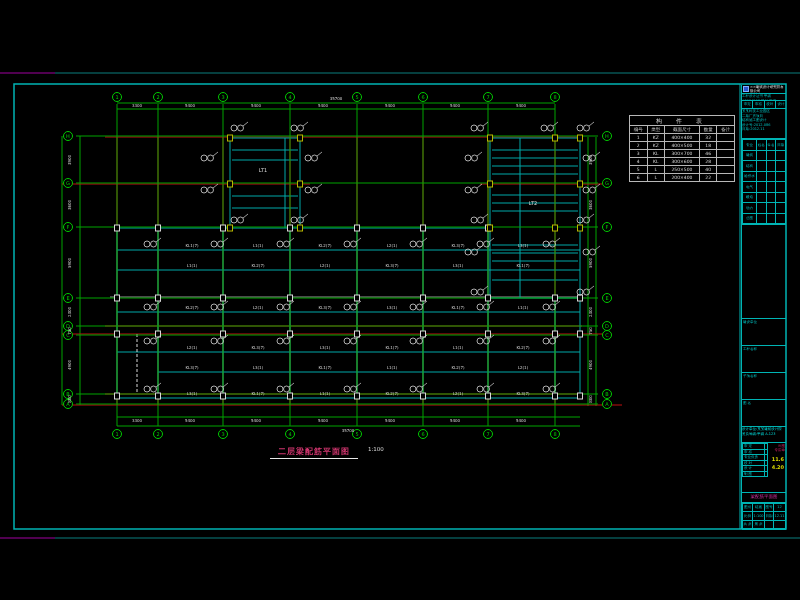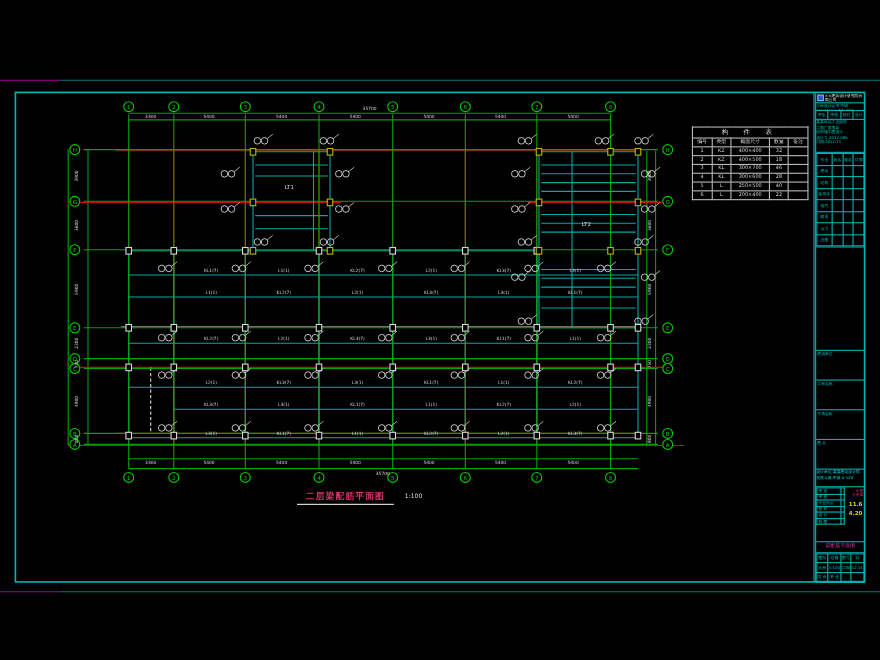--- a/index.html
+++ b/index.html
@@ -27,21 +27,21 @@
         color:#00c0c0;text-align:center;padding:0;}
   #titleblock .boxlabel{position:absolute;left:1px;top:1px;}
   #titleblock .hl{color:#00e0e0;}
   #titleblock .dense table{border-collapse:collapse;width:60%;}
   #titleblock .dense td{border:1px solid #00b4b4;font-size:3.5px;padding:0 1px;color:#00c0c0;}
   #titleblock .yellows{position:absolute;right:2px;top:12px;color:#d8d800;font-size:5px;
         line-height:8px;text-align:right;font-weight:bold;}
   #titleblock .reds{position:absolute;right:1px;top:1px;color:#cc2266;font-size:3.5px;line-height:4px;text-align:right;}
   #titleblock .mag{color:#dd33aa;text-align:center;font-size:4.5px;padding-top:2px;}
   
-  #drawing-title{position:absolute;left:270px;top:446px;display:flex;align-items:center;gap:10px;}
+  #drawing-title{position:absolute;left:270px;top:446px;display:flex;align-items:flex-start;gap:10px;}
   #drawing-title .t{color:#d0356e;font-size:8px;font-weight:bold;letter-spacing:1px;
         border-bottom:1.5px solid #e8e8e8;padding:0 8px 1px 8px;}
   #drawing-title .s{color:#d8d8d8;font-size:5.5px;padding-bottom:2px;}
 </style>
 </head>
 <body>
 
 <div id="root">
   <svg id="cad" width="800" height="600" viewBox="0 0 800 600">
       <rect x="14" y="84" width="772" height="445" fill="none" stroke="#00b4b4" stroke-width="1.5"></rect>

